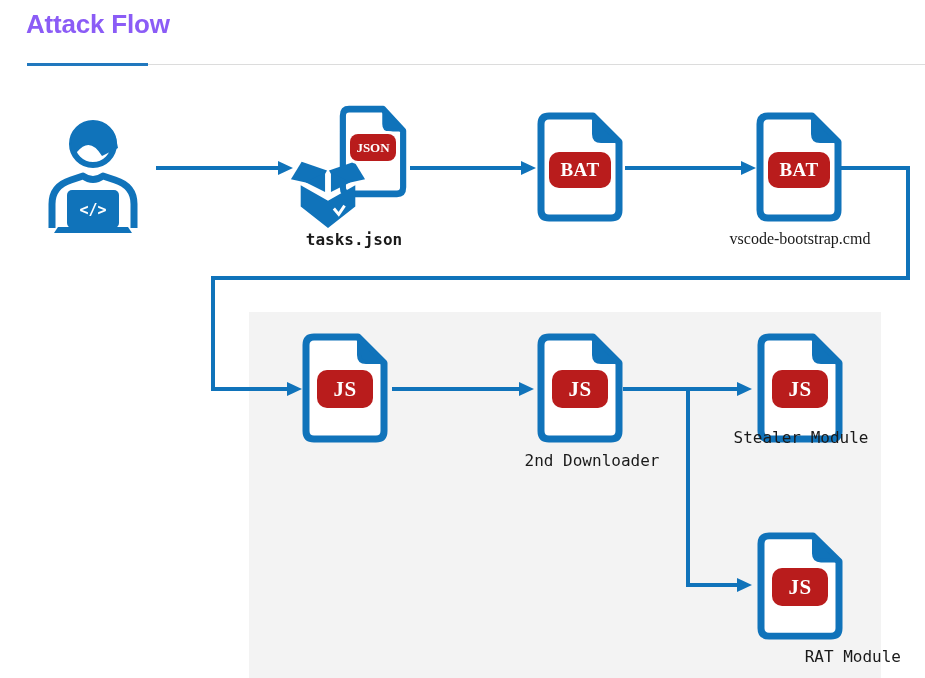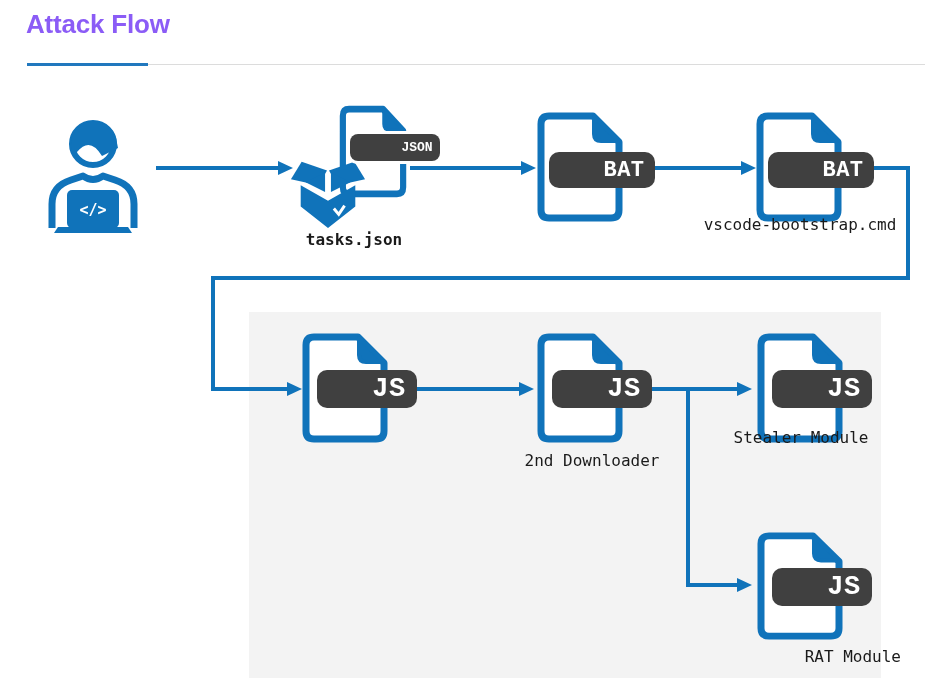--- a/index.html
+++ b/index.html
@@ -32,29 +32,28 @@
   }
   
   .node-label{
     font-family:"DejaVu Sans Mono", monospace;
     font-size:16px;color:#1a1a1a;
     text-align:center;line-height:22px;
     white-space:pre;
   }
   .badge{
     position:absolute;
-    background:#404040;color:#ffffff;
+    background:#b91c1c;color:#ffffff;
     border-radius:10px;
     display:flex;align-items:center;justify-content:center;
     font-weight:700;
-    font-family:Liberation Mono, monospace;
-    padding-left:44px;
+    font-family:Liberation Serif, serif;
   }
-  .badge.js{width:56px;height:38px;font-size:27px;letter-spacing:0.5px;}
-  .badge.bat{width:62px;height:36px;font-size:22px;letter-spacing:0.5px;}
+  .badge.js{width:56px;height:38px;font-size:21px;letter-spacing:0.5px;}
+  .badge.bat{width:62px;height:36px;font-size:19px;letter-spacing:0.5px;}
   .badge.json{width:46px;height:27px;font-size:13px;box-shadow:0 0 0 3px #ffffff;border-radius:8px;}
 </style>
 </head>
 <body>
 
 <div id="canvas">
 
   <div class="abs" id="title">Attack Flow</div>
   <div class="abs" id="rule-accent"></div>
   <div class="abs" id="rule-gray"></div>
@@ -129,21 +128,21 @@
     </svg>
     <div class="badge bat" style="left:549px;top:152px;">BAT</div>
   </div>
 
   <div class="abs">
     <svg class="abs" style="left:755px;top:111px;" width="88" height="112" viewBox="0 0 88 112">
       <path d="M13 5 H57 L83 31 V99 Q83 107 75 107 H13 Q5 107 5 99 V13 Q5 5 13 5 Z" fill="#ffffff" stroke="#1073ba" stroke-width="7" stroke-linejoin="round"></path>
       <path d="M58 6 L58 23 Q58 30 65 30 L83 30 Z" fill="#1073ba" stroke="#1073ba" stroke-width="4" stroke-linejoin="round"></path>
     </svg>
     <div class="badge bat" style="left:768px;top:152px;">BAT</div>
-    <div class="abs node-label" style="left:690px;top:214px;width:220px;">vscode-bootstrap.cmd</div>
+    <div class="abs node-label" style="left:690px;top:228px;width:220px;font-family:Liberation Serif, serif;">vscode-bootstrap.cmd</div>
   </div>
 
   <div class="abs">
     <svg class="abs" style="left:301px;top:332px;" width="88" height="112" viewBox="0 0 88 112">
       <path d="M13 5 H57 L83 31 V99 Q83 107 75 107 H13 Q5 107 5 99 V13 Q5 5 13 5 Z" fill="#ffffff" stroke="#1073ba" stroke-width="7" stroke-linejoin="round"></path>
       <path d="M58 6 L58 23 Q58 30 65 30 L83 30 Z" fill="#1073ba" stroke="#1073ba" stroke-width="4" stroke-linejoin="round"></path>
     </svg>
     <div class="badge js" style="left:317px;top:370px;">JS</div>
     <div class="abs node-label" style="left:227px;top:450px;width:240px;">
     </div>

